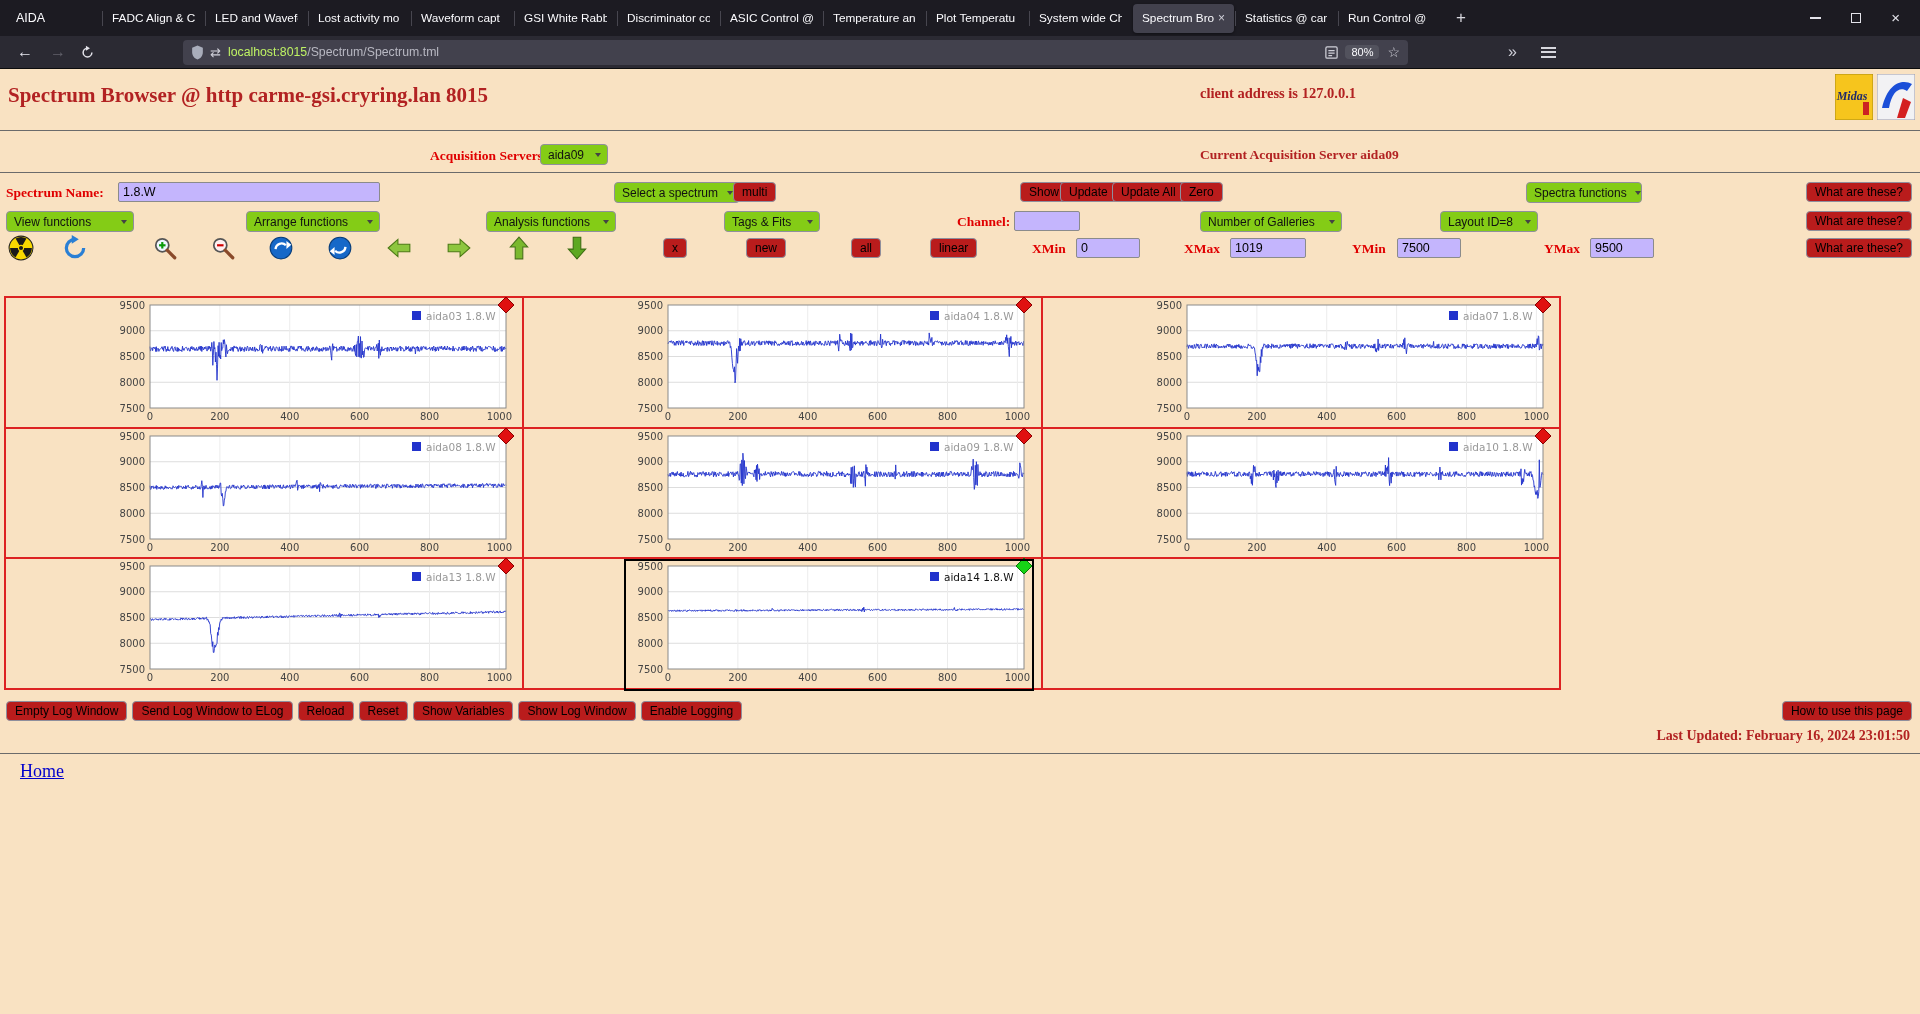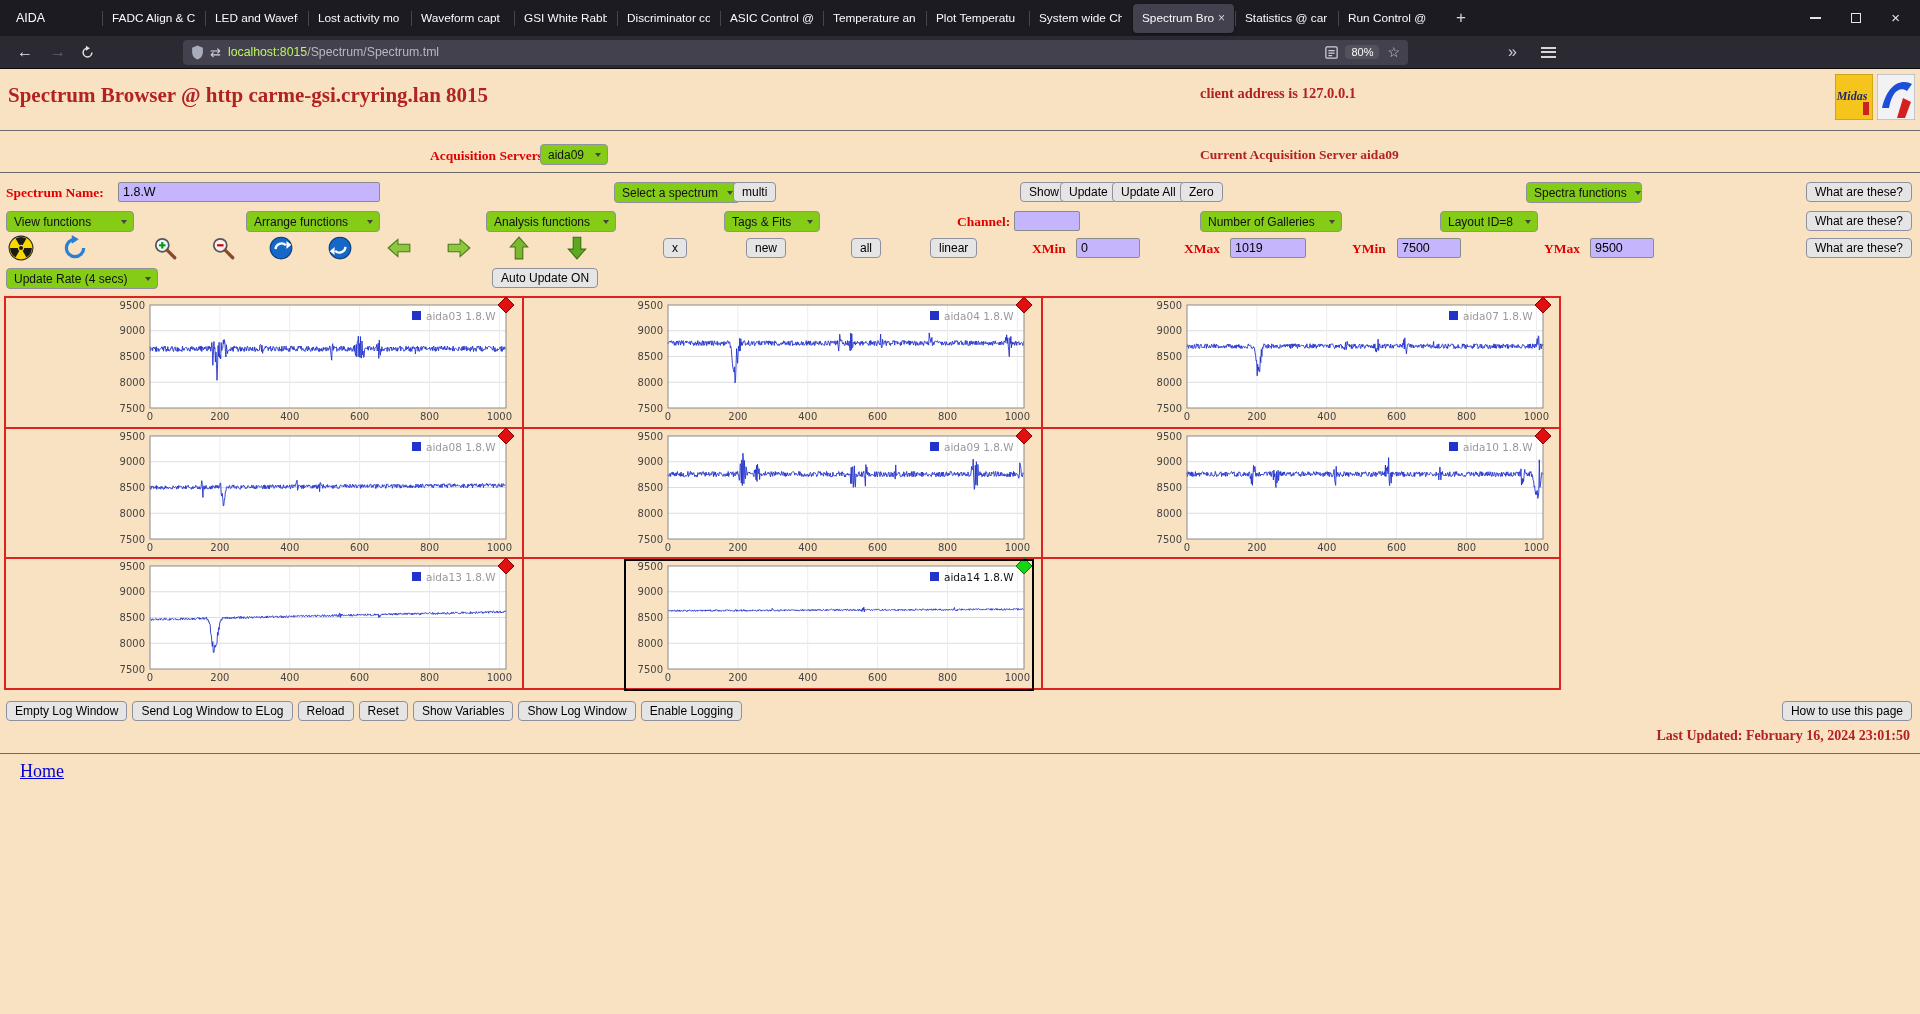--- a/index.html
+++ b/index.html
@@ -43,21 +43,21 @@
 
 .page{position:absolute;left:0;top:69px;width:1920px;height:945px;background:var(--page-bg);font-family:"Liberation Serif",serif;}
 .page-title{position:absolute;left:8px;top:14px;font-weight:bold;font-size:21px;color:var(--header-red);}
 .client-addr{position:absolute;left:1200px;top:16px;font-weight:bold;font-size:14.5px;color:var(--header-red);}
 .logos{position:absolute;right:5px;top:5px;display:flex;gap:4px;}
 .hr{position:absolute;left:0;width:100%;border-top:1.5px solid #6b6b6b;}
 .row{position:absolute;left:0;width:100%;height:28px;}
 .row>*{position:absolute;}
 .lbl-red{font-family:"Liberation Serif",serif;font-weight:bold;font-size:13.5px;color:var(--label-red);white-space:nowrap;}
 .lbl-header{font-family:"Liberation Serif",serif;font-weight:bold;font-size:13.5px;color:var(--header-red);white-space:nowrap;}
-.btn{height:20px;background:#e5e5e5;border:1px solid #8f8f9d;border-radius:4px;font-size:12px;font-family:"Liberation Sans",sans-serif;padding:0 8px;white-space:nowrap;color:#000;}
+.btn{height:20px;background:#b91c1c;border:1px solid #8f8f9d;border-radius:4px;font-size:12px;font-family:"Liberation Sans",sans-serif;padding:0 8px;white-space:nowrap;color:#000;}
 .select{height:21px;background:#84cc16;border:1px solid #8f8f9d;border-radius:4px;font-size:12px;font-family:"Liberation Sans",sans-serif;display:inline-flex;align-items:center;justify-content:space-between;padding:0 6px 0 7px;color:#111;white-space:nowrap;}
 .caret{width:0;height:0;border-left:3.5px solid transparent;border-right:3.5px solid transparent;border-top:4.5px solid #444;margin-left:8px;flex:none;}
 .inp{height:20px;background:#c4b5fd;border:1px solid #8b8b8b;border-radius:2px;font-size:12.5px;font-family:"Liberation Sans",sans-serif;padding:0 4px;}
 .tool{width:26px;height:26px;display:inline-flex;}
 .grid{position:absolute;left:4px;top:227px;width:1557px;height:394px;display:grid;grid-template-columns:repeat(3,1fr);grid-template-rows:repeat(3,1fr);border:1px solid var(--grid-red);background:var(--page-bg);}
 .cell{position:relative;border:1px solid var(--grid-red);}
 .chart-wrap{position:absolute;left:104px;top:4px;width:402px;height:124px;}
 .chart-wrap.selected{outline:2px solid #000;outline-offset:2px;}
 .last-updated{position:absolute;right:10px;top:659px;font-weight:bold;font-size:14px;color:var(--header-red);font-family:"Liberation Serif",serif;}
 .home-link{position:absolute;left:20px;top:692px;font-size:18px;color:var(--link-blue);text-decoration:underline;font-family:"Liberation Serif",serif;cursor:pointer;}
@@ -310,27 +310,20 @@
     <input class="inp" style="left: 1076px; top: 3px; width: 64px;" value="0">
     <span class="lbl-red" style="left:1184px;top:6px">XMax</span>
     <input class="inp" style="left: 1230px; top: 3px; width: 76px;" value="1019">
     <span class="lbl-red" style="left:1352px;top:6px">YMin</span>
     <input class="inp" style="left: 1397px; top: 3px; width: 64px;" value="7500">
     <span class="lbl-red" style="left:1544px;top:6px">YMax</span>
     <input class="inp" style="left: 1590px; top: 3px; width: 64px;" value="9500">
     <button class="btn" style="right:8px;left:auto;top:3px">What are these?</button>
   </div>
 
-  <div class="row" style="top:197px">
-    <span class="select" style="left:6px;top:2px;width:152px">
-      <span>Update Rate (4 secs)</span>
-        <span class="caret"></span>
-    </span>
-    <button class="btn" style="left:492px;top:2px">Auto Update ON</button>
-  </div>
 
   <div class="grid">
     <div class="cell">
         <div class="chart-wrap"><svg width="402" height="124" style="overflow: visible;">
             <rect x="40" y="3" width="356" height="103" fill="#fff"></rect>
             <line x1="40" x2="396" y1="80.25" y2="80.25" stroke="#ddd"></line>
             <line x1="40" x2="396" y1="54.5" y2="54.5" stroke="#ddd"></line>
             <line x1="40" x2="396" y1="28.75" y2="28.75" stroke="#ddd"></line>
             <line x1="109.87242394504416" x2="109.87242394504416" y1="3" y2="106" stroke="#ececec"></line>
             <line x1="179.74484789008832" x2="179.74484789008832" y1="3" y2="106" stroke="#ececec"></line>

